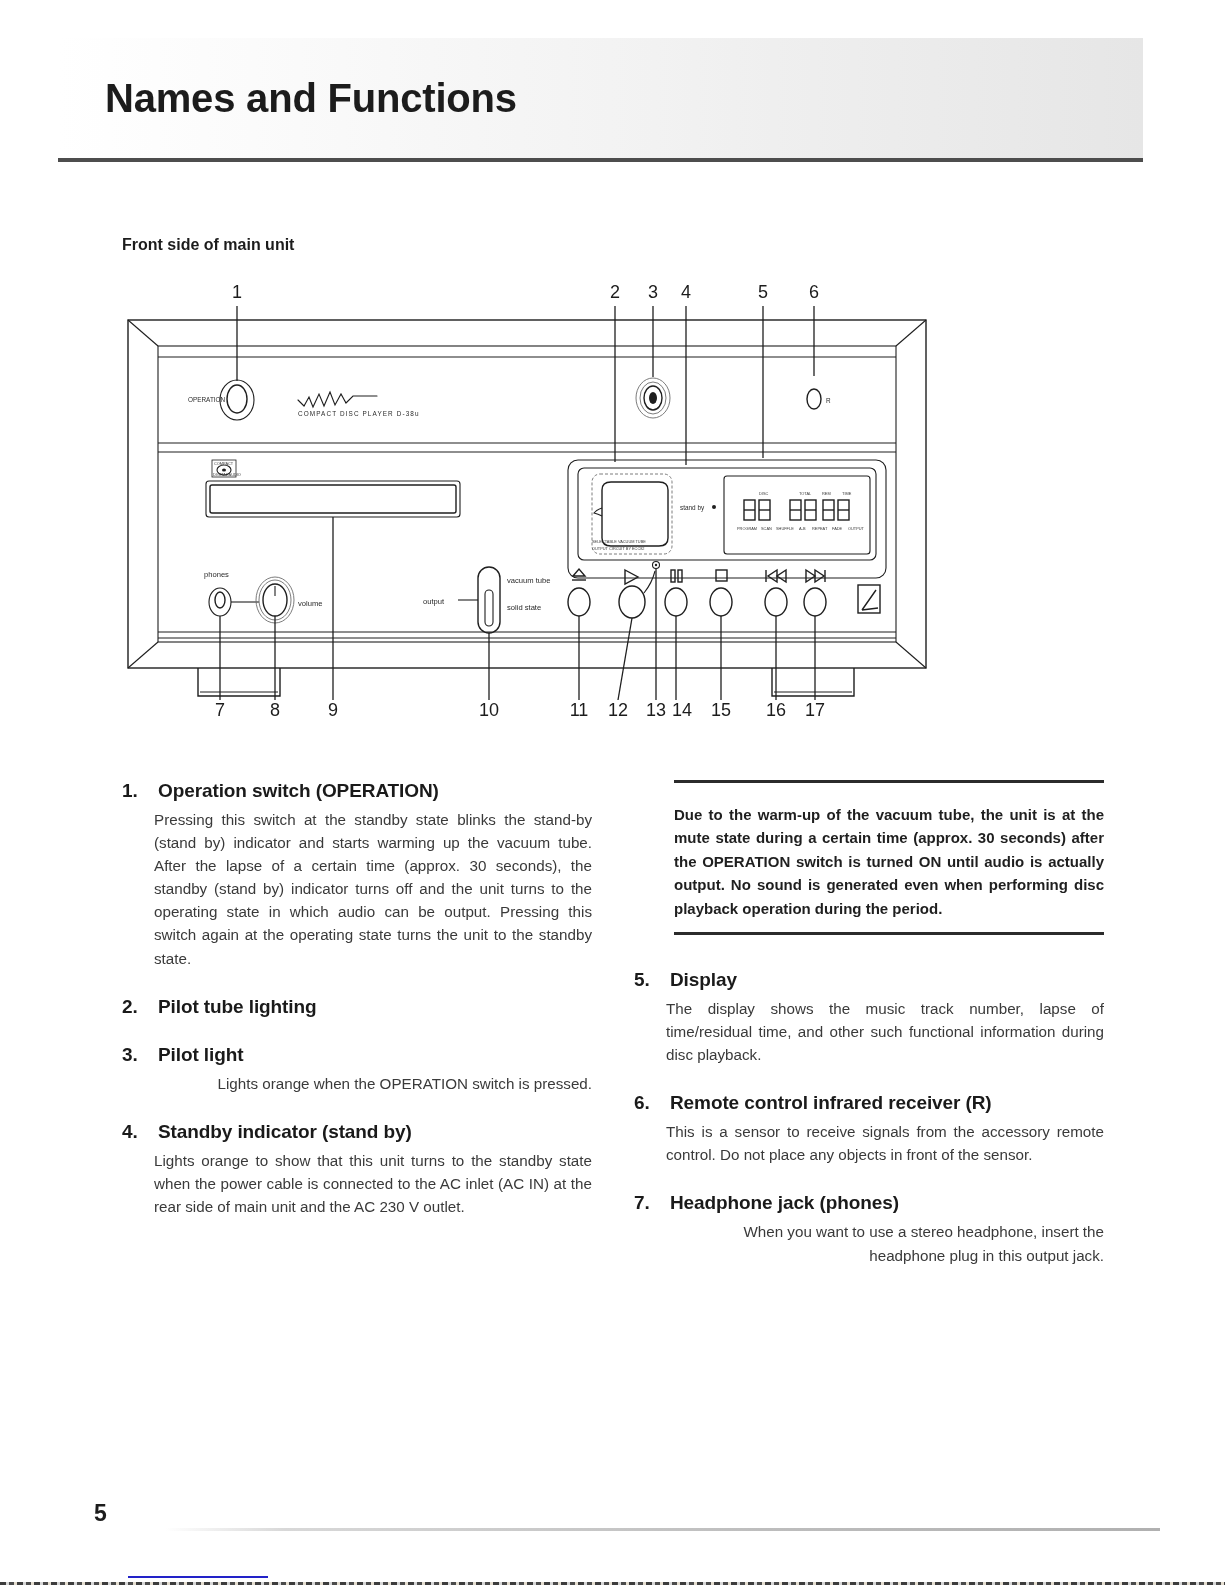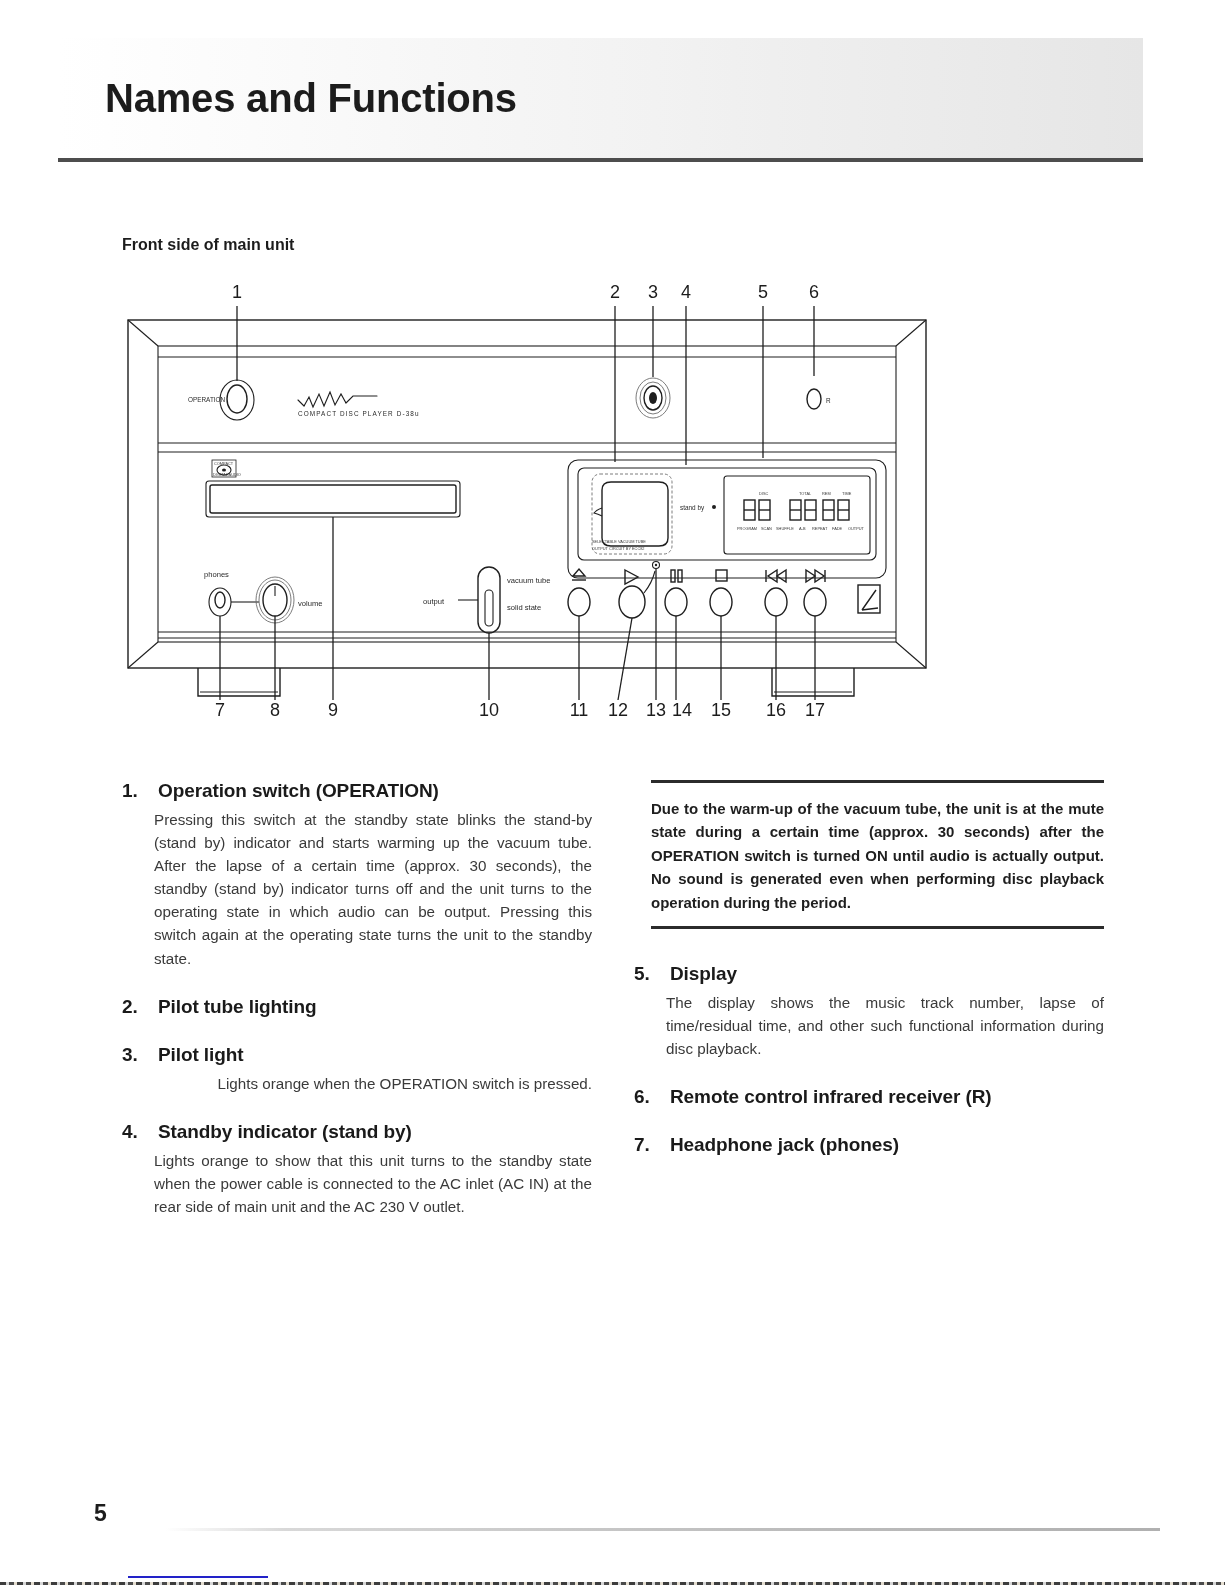--- a/index.html
+++ b/index.html
@@ -90,22 +90,22 @@
     color: #3a3a3a;
     text-align: justify;
     text-justify: inter-word;
   }
   .entry-body.noj { text-align: right; }
 
   
   .note-box {
     border-top: 3px solid #2b2b2b;
     border-bottom: 3px solid #2b2b2b;
-    padding: 14px 0 12px 0;
-    margin-left: 17px;
+    padding: 20px 0 12px 0;
+    margin-left: 40px;
     margin-bottom: 34px;
   }
   .note-text {
     font-size: 15px;
     line-height: 1.56;
     font-weight: bold;
     color: #1f1f1f;
     text-align: justify;
   }
 
@@ -478,27 +478,29 @@
       <span class="entry-title">Display</span>
     </div>
     <div class="entry-body">The display shows the music track number, lapse of time/residual time, and other such functional information during disc playback.</div>
   </div>
 
   <div class="entry">
     <div class="entry-head">
       <span class="entry-num">6.</span>
       <span class="entry-title">Remote control infrared receiver (R)</span>
     </div>
+    <div class="entry-body">This is a sensor to receive signals from the accessory remote control. Do not place any objects in front of the sensor.</div>
   </div>
 
   <div class="entry">
     <div class="entry-head">
       <span class="entry-num">7.</span>
       <span class="entry-title">Headphone jack (phones)</span>
     </div>
+    <div class="entry-body noj">When you want to use a stereo headphone, insert the headphone plug in this output jack.</div>
   </div>
 
 </div>
 
 <div class="page-number">5</div>
 <div class="footer-rule"></div>
 <div class="footer-blue"></div>
 <div class="footer-edge"></div>
 
 </body></html>

